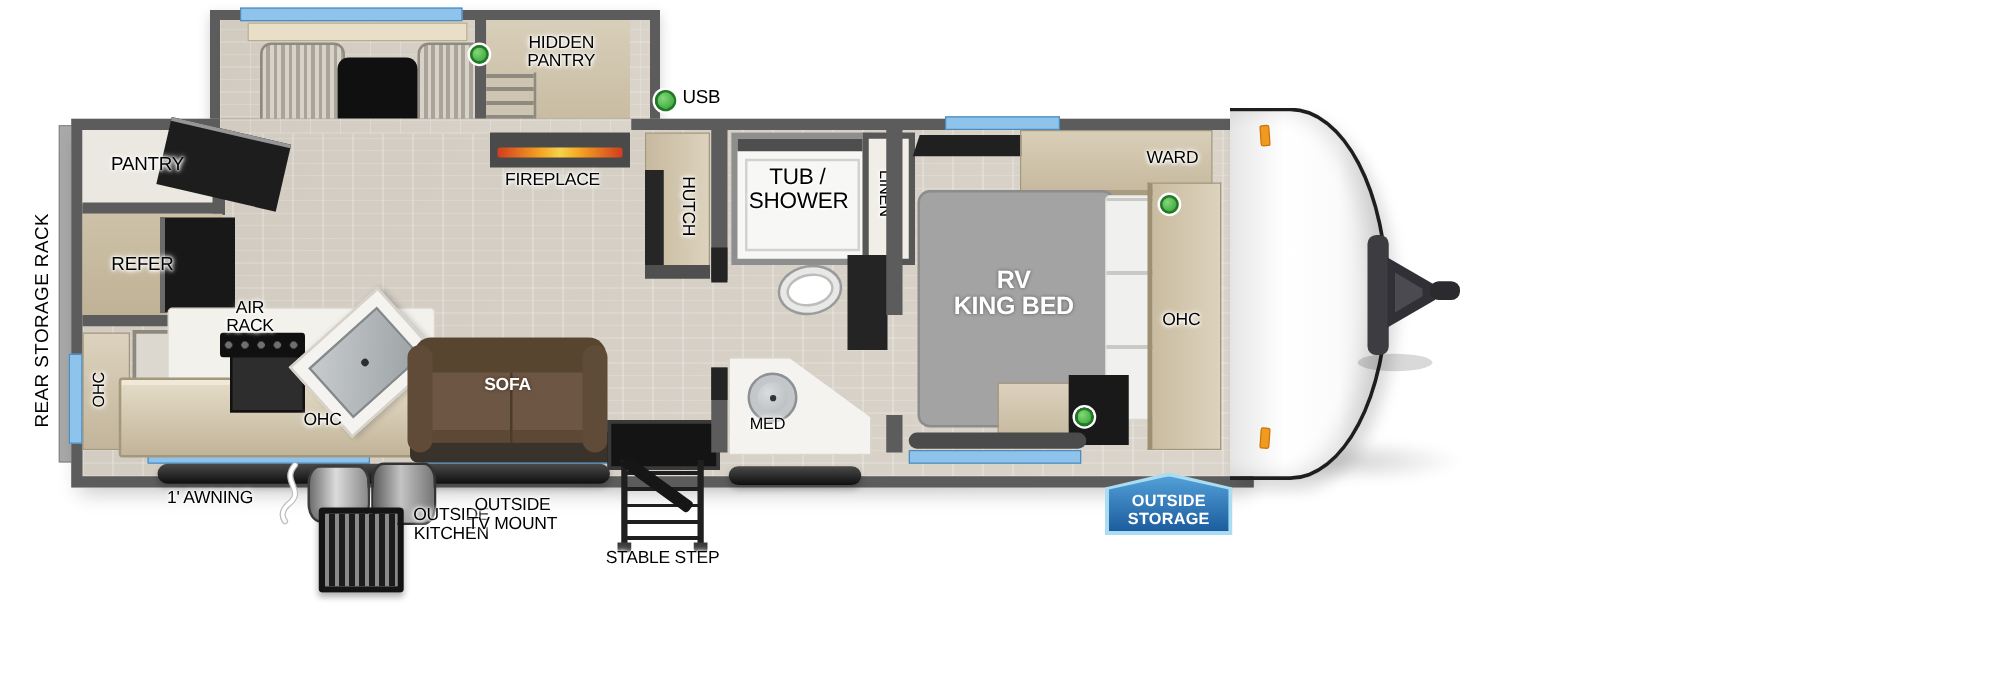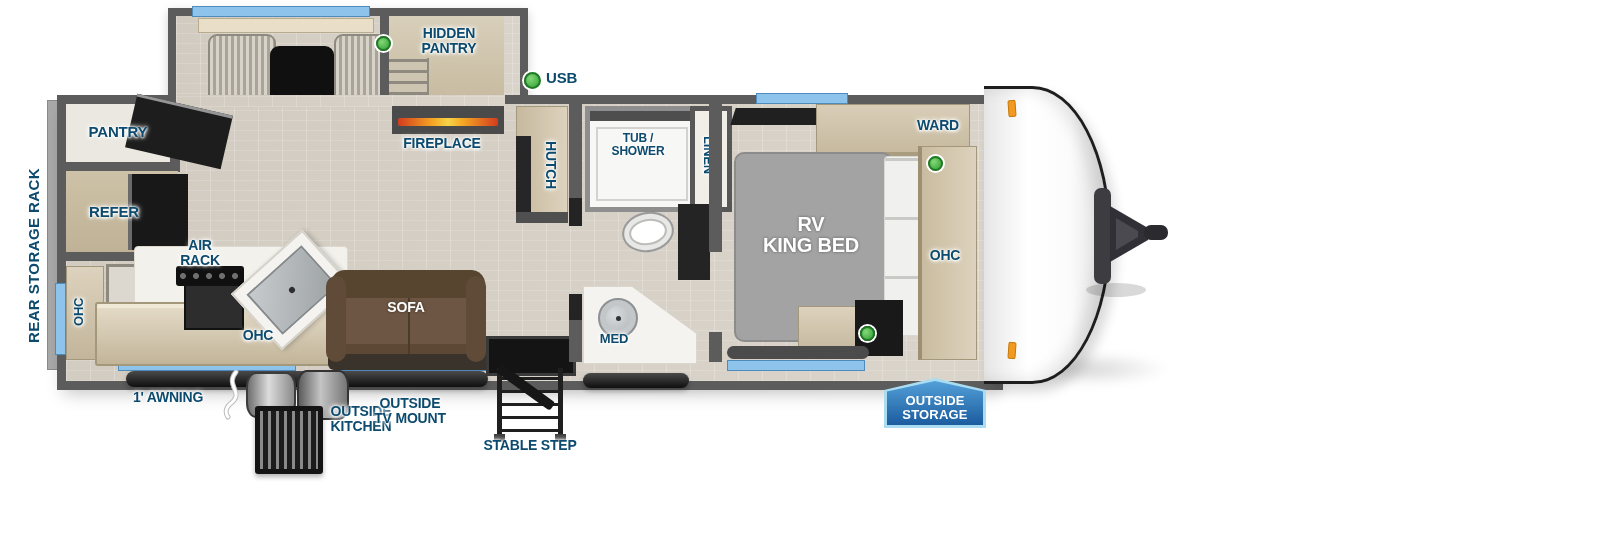--- a/index.html
+++ b/index.html
@@ -6,21 +6,21 @@
   .canvas{position:relative;width:1600px;height:547px;background:#fff;overflow:hidden;
           font-family:"Liberation Sans", sans-serif;}
   .abs{position:absolute;}
   .wall{background:#5c5c5c;}
   .floor{background-color:#d8d2c8;
     background-image:repeating-linear-gradient(90deg,rgba(255,255,255,.22) 0 1px,transparent 1px 24px),
                      repeating-linear-gradient(0deg,rgba(255,255,255,.16) 0 1px,transparent 1px 10px),
                      linear-gradient(120deg,rgba(120,105,85,.07),rgba(255,255,255,.05));}
   .tan{background:linear-gradient(180deg,#ddd2bd,#c2b59b);border:1px solid #a3977c;}
   .win{background:#8ec4ec;border:1px solid #4f8cbe;}
-  .lbl{font-weight:700;color:#0c4a6e;text-align:center;line-height:1.06;letter-spacing:-.2px;
+  .lbl{font-weight:400;color:#000000;text-align:center;line-height:1.06;letter-spacing:-.2px;
        text-shadow:0 0 2px #fff,0 0 4px #fff,0 0 6px #fff,0 1px 3px #fff;}
   .lblw{font-weight:700;color:#fff;text-align:center;line-height:1.06;letter-spacing:-.2px;
        text-shadow:0 0 3px rgba(0,0,0,.45);}
   .pre{white-space:pre-line;}
   .vd{writing-mode:vertical-rl;}
   .vu{writing-mode:vertical-rl;transform:rotate(180deg);}
   .dot{border-radius:50%;background:radial-gradient(circle at 35% 35%,#84d877,#2f9f34);
        border:2px solid #1f7a24;box-shadow:0 0 0 2px #fff;}
   .bar{background:linear-gradient(180deg,#4a4a4a,#0f0f0f);border-radius:9px;box-shadow:0 3px 5px rgba(0,0,0,.25);}
   .stripe-bench{background:repeating-linear-gradient(90deg,#d8d3c9 0 3px,#a9a399 3px 6px);
@@ -111,21 +111,21 @@
 
   <div class="abs wall" style="left:569px;top:104px;width:13px;height:120px;"></div>
   <div class="abs" style="left:569px;top:198px;width:13px;height:28px;background:#242424;"></div>
   <div class="abs wall" style="left:569px;top:294px;width:13px;height:68px;"></div>
   <div class="abs" style="left:569px;top:294px;width:13px;height:26px;background:#242424;"></div>
 
   <div class="abs" style="left:585px;top:106px;width:104px;height:96px;background:#f7f7f5;border:5px solid #8e8e8e;">
     <div class="abs" style="left:0;top:0;width:100%;height:10px;background:#4e4e4e;"></div>
     <div class="abs" style="left:6px;top:16px;right:6px;bottom:6px;border:2px solid #d2d2d0;"></div>
   </div>
-  <div class="abs lbl pre" style="left:599px;top:132px;width:78px;font-size:12px;">TUB /
+  <div class="abs lbl pre" style="left:599px;top:132px;width:78px;font-size:18px;">TUB /
 SHOWER</div>
   <div class="abs" style="left:690px;top:106px;width:32px;height:96px;background:#f1eee7;border:5px solid #575757;"></div>
   <div class="abs lbl vd" style="left:697px;top:120px;width:18px;height:70px;font-size:13px;">LINEN</div>
   <div class="abs" style="left:622px;top:212px;width:48px;height:36px;background:#ffffff;border:2px solid #9a9a9a;border-radius:50%;transform:rotate(-10deg);box-shadow:inset 0 0 0 5px #e8e8e6, inset 0 0 0 7px #bcbcba;"></div>
   <div class="abs" style="left:678px;top:204px;width:32px;height:76px;background:#242424;"></div>
   <div class="abs" style="left:583px;top:286px;width:112px;height:76px;background:#f4f3ef;clip-path:polygon(0 0,42% 0,100% 62%,100% 100%,0 100%);border:1px solid #dad7cd;"></div>
   <div class="abs" style="left:598px;top:298px;width:36px;height:36px;border-radius:50%;background:radial-gradient(circle at 40% 40%,#d9dcde,#a7abae);border:2px solid #8d9194;box-shadow:inset 0 0 0 6px #c3c7c9;">
     <div class="abs" style="left:50%;top:50%;width:5px;height:5px;margin:-2.5px;background:#333;border-radius:50%;"></div>
   </div>
   <div class="abs lbl" style="left:585px;top:332px;width:58px;font-size:13px;">MED</div>

